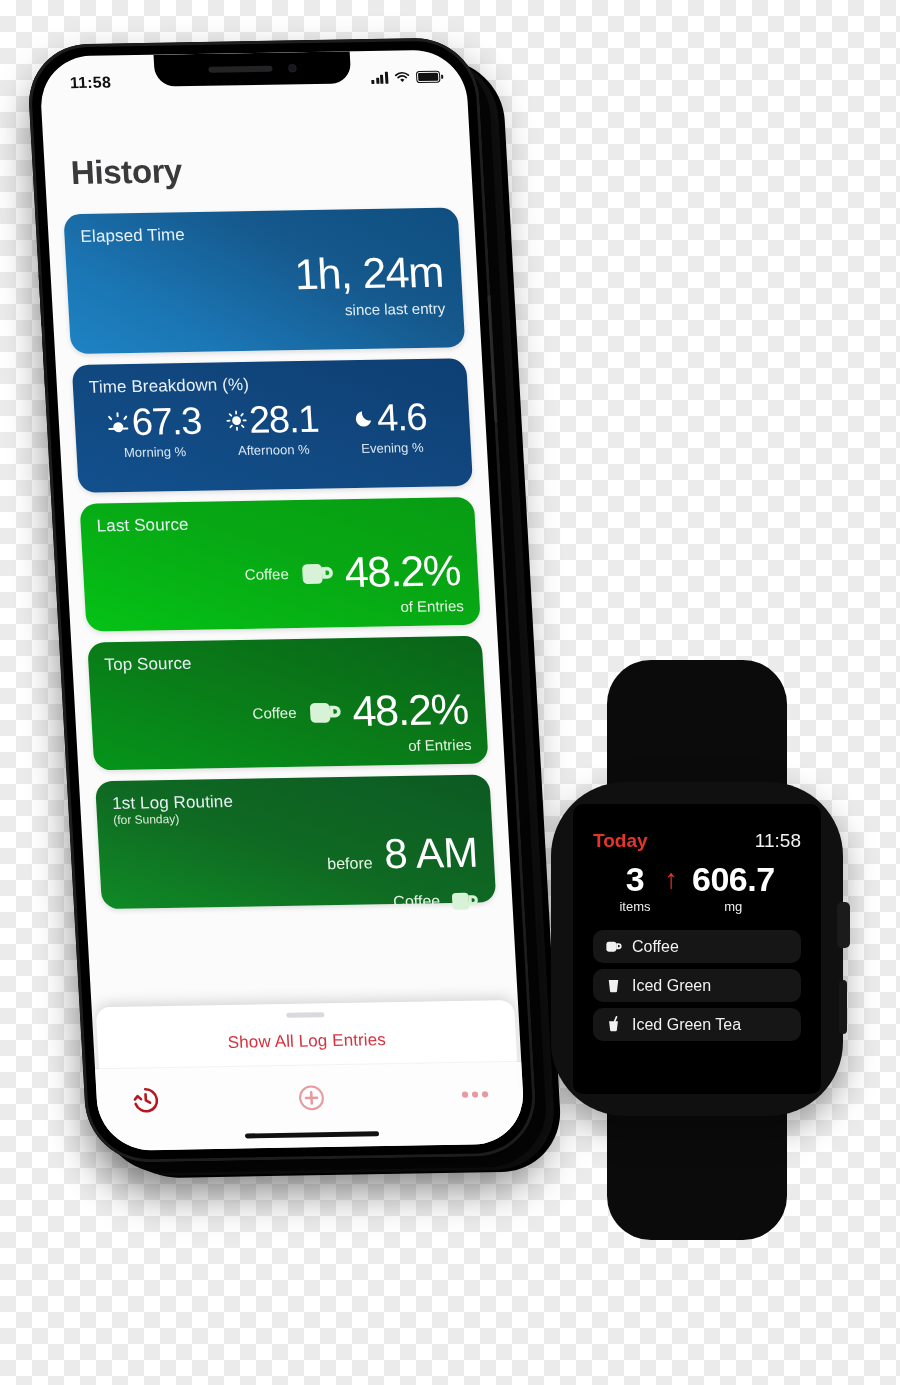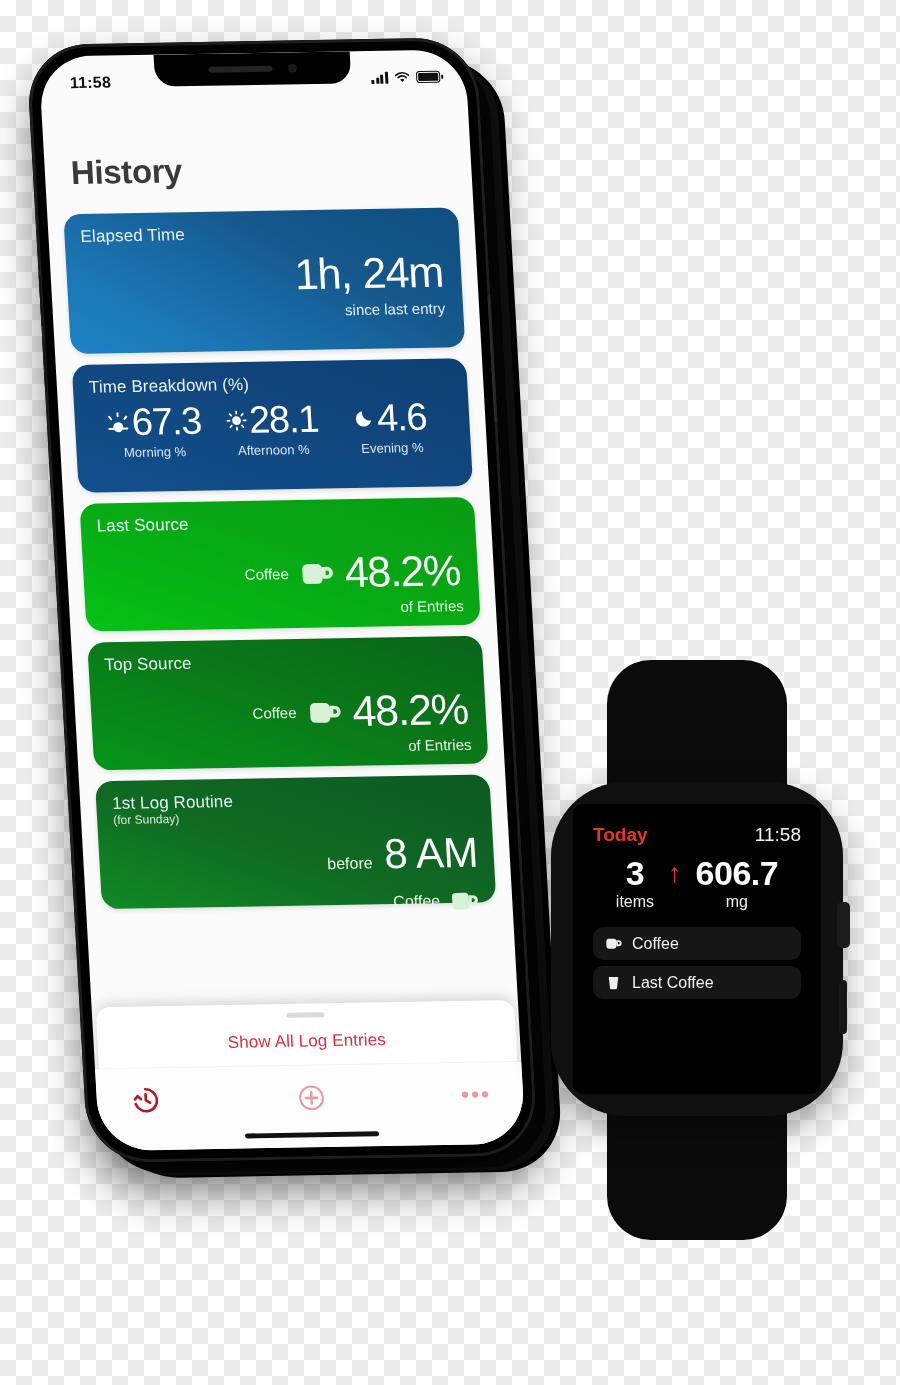--- a/index.html
+++ b/index.html
@@ -218,31 +218,31 @@
     position:absolute;right:-7px;top:120px;width:13px;height:46px;
     border-radius:5px;background:#1b1b1b;
   }
   #sidebtn{
     position:absolute;right:-4px;top:198px;width:8px;height:54px;
     border-radius:4px;background:#171717;
   }
   #watch-screen{
     position:absolute;left:22px;top:22px;width:248px;height:290px;
     background:#000;border-radius:10px;overflow:hidden;
-    padding:20px 20px 0 20px;box-sizing:border-box;
+    padding:26px 20px 0 20px;box-sizing:border-box;
   }
   #w-head{display:flex;align-items:baseline;justify-content:space-between;}
   #w-today{color:#e7342b;font-size:19px;font-weight:bold;}
   #w-time{color:#f2f2f2;font-size:19px;font-weight:400;}
   #w-metrics{
     display:flex;align-items:flex-start;justify-content:center;gap:14px;margin-top:10px;
   }
   .w-metric{display:flex;flex-direction:column;align-items:center;}
   .w-num{font-size:34px;font-weight:bold;color:#fff;line-height:1;letter-spacing:-.5px;}
-  .w-unit{font-size:16px;color:#efefef;margin-top:3px;}
+  .w-unit{font-size:13px;color:#efefef;margin-top:3px;}
   #w-arrow{color:#e7342b;font-size:27px;line-height:1;margin-top:4px;font-weight:bold;}
   #w-list{margin-top:16px;display:flex;flex-direction:column;gap:6px;}
   .w-item{
     background:#161616;border-radius:10px;height:33px;
     display:flex;align-items:center;gap:9px;padding:0 11px;box-sizing:border-box;
   }
   .w-item-label{color:#f2f2f2;font-size:16px;}
 </style>
 </head>
 <body>
@@ -449,18 +449,25 @@
           <svg width="19" height="19" viewBox="0 0 24 24">
             <rect x="3" y="6" width="12.5" height="12.5" rx="3" fill="#f0f0f0"></rect>
             <path d="M16.5 9h2a2.6 2.6 0 0 1 0 5.2h-2z" fill="none" stroke="#f0f0f0" stroke-width="2.3"></path>
           </svg>
           <span class="w-item-label">Coffee</span>
         </div>
         <div class="w-item">
           <svg width="19" height="19" viewBox="0 0 24 24">
             <path d="M6 5h12l-1.6 14.2a1.4 1.4 0 0 1-1.4 1.2H9a1.4 1.4 0 0 1-1.4-1.2z" fill="#f0f0f0"></path>
           </svg>
-          <span class="w-item-label">Last Coffee</span>
+          <span class="w-item-label">Iced Green</span>
+        </div>
+        <div class="w-item">
+          <svg width="19" height="19" viewBox="0 0 24 24">
+            <path d="M6.4 8h11.2l-1.4 11.4a1.3 1.3 0 0 1-1.3 1.1H9.1a1.3 1.3 0 0 1-1.3-1.1z" fill="#f0f0f0"></path>
+            <path d="M13.4 8 15.8 2.3" stroke="#f0f0f0" stroke-width="2.1" stroke-linecap="round"></path>
+          </svg>
+          <span class="w-item-label">Iced Green Tea</span>
         </div>
       </div>
     </div>
   </div>
 </div>
 
 </body></html>

